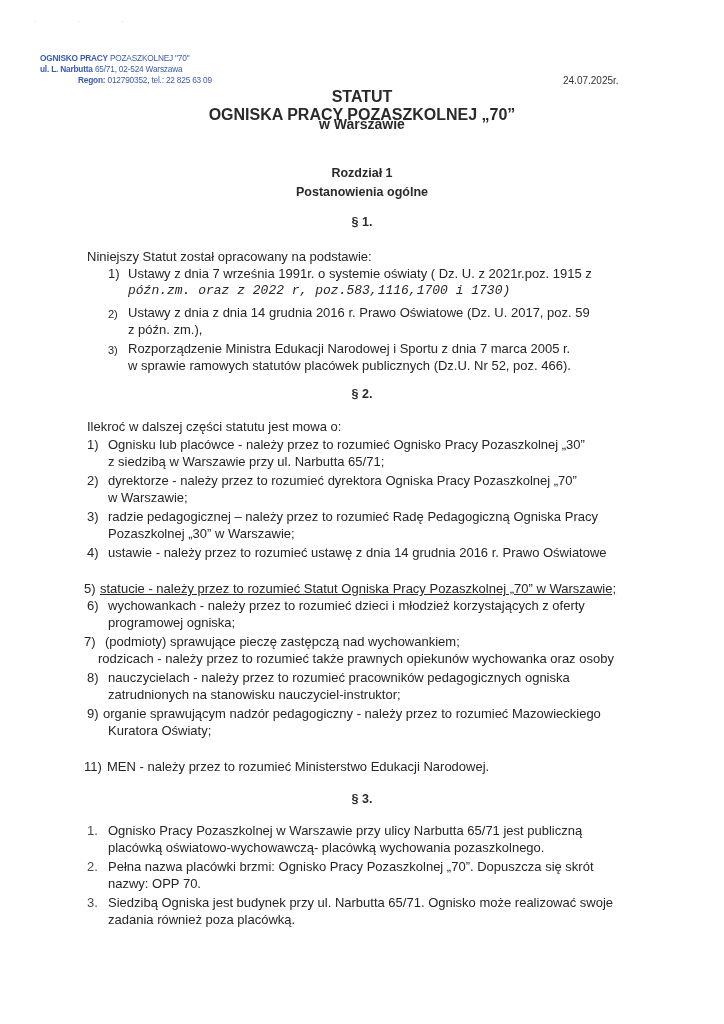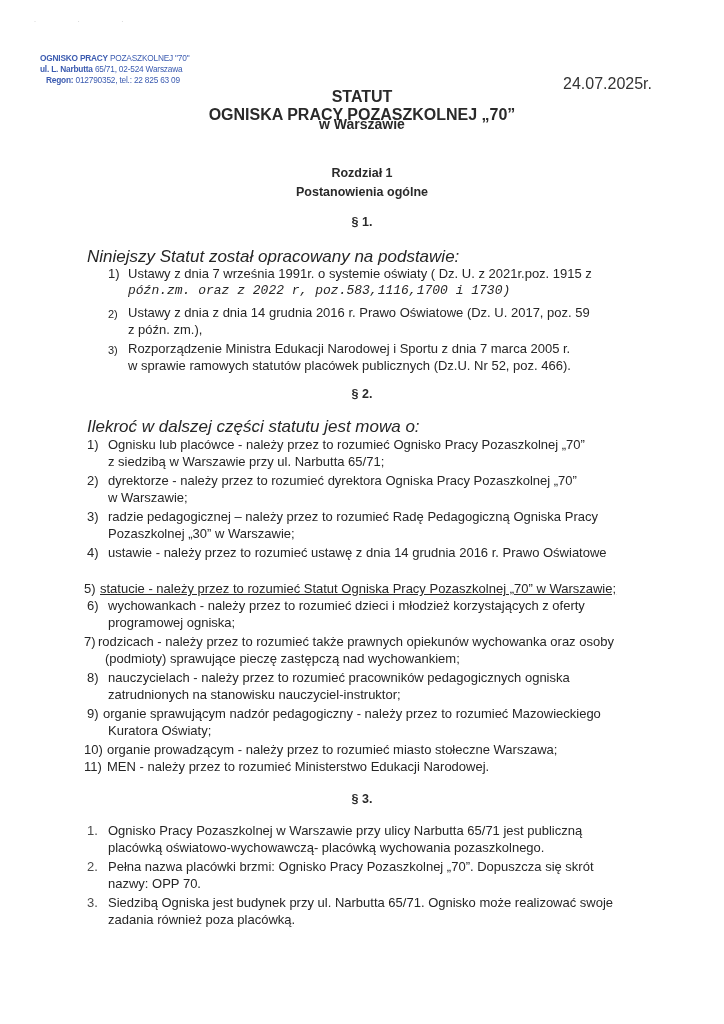--- a/index.html
+++ b/index.html
@@ -13,32 +13,32 @@
 
   .stamp {
     position: absolute; left: 40px; top: 53px; width: 200px;
     font-size: 8.3px; line-height: 11px; color: #3b5bb0; letter-spacing: -0.2px;
   }
   .stamp .l1 { font-weight: bold; }
   .stamp .l1 span.thin { font-weight: normal; }
   .stamp .b { font-weight: bold; }
   .stamp .line { white-space: nowrap; }
   .stamp .l2 { padding-left: 0px; }
-  .stamp .l3 { padding-left: 6px; }
+  .stamp .l3 { padding-left: 6px; margin-left: 32px; }
 
-  .date { position: absolute; left: 563px; top: 75px; font-size: 16px; color: #333; }
+  .date { position: absolute; left: 563px; top: 75px; font-size: 10px; color: #333; }
 
   .title { position: absolute; left: 0; width: 724px; text-align: center; font-weight: bold; color: #2a2a2a; }
   .t1 { top: 88px; font-size: 16px; }
   .t2 { top: 106px; font-size: 16px; }
   .t3 { top: 116px; font-size: 14px; }
 
   .heading { position: absolute; left: 0; width: 724px; text-align: center; font-weight: bold; font-size: 12.5px; color: #2a2a2a; }
 
-  .para { position: absolute; font-size: 17px; line-height: 16px; color: #262626; font-style: italic; }
+  .para { position: absolute; font-size: 13px; line-height: 16px; color: #262626; }
   .intro { left: 87px; }
 
   .item { position: absolute; font-size: 13px; line-height: 17px; color: #262626; }
   .item .num { position: absolute; left: 0; top: 0; white-space: nowrap; }
   .item .txt { display: block; text-align: justify; }
   .item .txt.last { text-align-last: left; }
   .item .small { font-size: 11px; }
   .ital { font-style: italic; }
   .grey { color: #4a4a4a; }
 </style>
@@ -96,21 +96,21 @@
   <div class="para intro" style="top:419px;">Ilekroć w dalszej części statutu jest mowa o:</div>
 
   <div id="s2list"></div>
 
   <div class="heading" style="top:792px;">§ 3.</div>
 
   <div id="s3list"></div>
 
 <div class="item" style="left: 87px; top: 436px; width: 568px;">
       <span class="num">1)</span>
-      <span class="txt" style="padding-left: 21px;">Ognisku lub placówce - należy przez to rozumieć Ognisko Pracy Pozaszkolnej „70”</span>
+      <span class="txt" style="padding-left: 21px;">Ognisku lub placówce - należy przez to rozumieć Ognisko Pracy Pozaszkolnej „30”</span>
       <span class="txt last" style="padding-left: 21px;">z siedzibą w Warszawie przy ul. Narbutta 65/71;</span>
     </div>
     <div class="item" style="left: 87px; top: 472px; width: 568px;">
       <span class="num">2)</span>
       <span class="txt" style="padding-left: 21px;">dyrektorze - należy przez to rozumieć dyrektora Ogniska Pracy Pozaszkolnej „70”</span>
       <span class="txt last" style="padding-left: 21px;">w Warszawie;</span>
     </div>
     <div class="item" style="left: 87px; top: 508px; width: 568px;">
       <span class="num">3)</span>
       <span class="txt" style="padding-left: 21px;">radzie pedagogicznej – należy przez to rozumieć Radę Pedagogiczną Ogniska Pracy</span>
@@ -124,36 +124,32 @@
       <span class="num">5)</span>
       <span class="txt last" style="padding-left: 16px; text-decoration: underline;">statucie - należy przez to rozumieć Statut Ogniska Pracy Pozaszkolnej „70” w Warszawie;</span>
     </div>
     <div class="item" style="left: 87px; top: 597px; width: 568px;">
       <span class="num">6)</span>
       <span class="txt" style="padding-left: 21px;">wychowankach - należy przez to rozumieć dzieci i młodzież korzystających z oferty</span>
       <span class="txt last" style="padding-left: 21px;">programowej ogniska;</span>
     </div>
     <div class="item" style="left: 84px; top: 633px; width: 571px;">
       <span class="num">7)</span>
+      <span class="txt last" style="padding-left: 21px;">(podmioty) sprawujące pieczę zastępczą nad wychowankiem;</span>
       <span class="txt" style="padding-left: 14px;">rodzicach - należy przez to rozumieć także prawnych opiekunów wychowanka oraz osoby</span>
-      <span class="txt last" style="padding-left: 21px;">(podmioty) sprawujące pieczę zastępczą nad wychowankiem;</span>
     </div>
     <div class="item" style="left: 87px; top: 669px; width: 568px;">
       <span class="num">8)</span>
       <span class="txt" style="padding-left: 21px;">nauczycielach - należy przez to rozumieć pracowników pedagogicznych ogniska</span>
       <span class="txt last" style="padding-left: 21px;">zatrudnionych na stanowisku nauczyciel-instruktor;</span>
     </div>
     <div class="item" style="left: 87px; top: 705px; width: 568px;">
       <span class="num">9)</span>
       <span class="txt" style="padding-left: 16px;">organie sprawującym nadzór pedagogiczny - należy przez to rozumieć Mazowieckiego</span>
       <span class="txt last" style="padding-left: 21px;">Kuratora Oświaty;</span>
-    </div>
-    <div class="item" style="left: 84px; top: 741px; width: 571px;">
-      <span class="num">10)</span>
-      <span class="txt last" style="padding-left: 23px;">organie prowadzącym - należy przez to rozumieć miasto stołeczne Warszawa;</span>
     </div>
     <div class="item" style="left: 84px; top: 758px; width: 571px;">
       <span class="num">11)</span>
       <span class="txt last" style="padding-left: 23px;">MEN - należy przez to rozumieć Ministerstwo Edukacji Narodowej.</span>
     </div>
     <div class="item" style="left: 87px; top: 822px; width: 568px;">
       <span class="num grey">1.</span>
       <span class="txt" style="padding-left: 21px;">Ognisko Pracy Pozaszkolnej w Warszawie przy ulicy Narbutta 65/71 jest publiczną</span>
       <span class="txt last" style="padding-left: 21px;">placówką oświatowo-wychowawczą- placówką wychowania pozaszkolnego.</span>
     </div>

